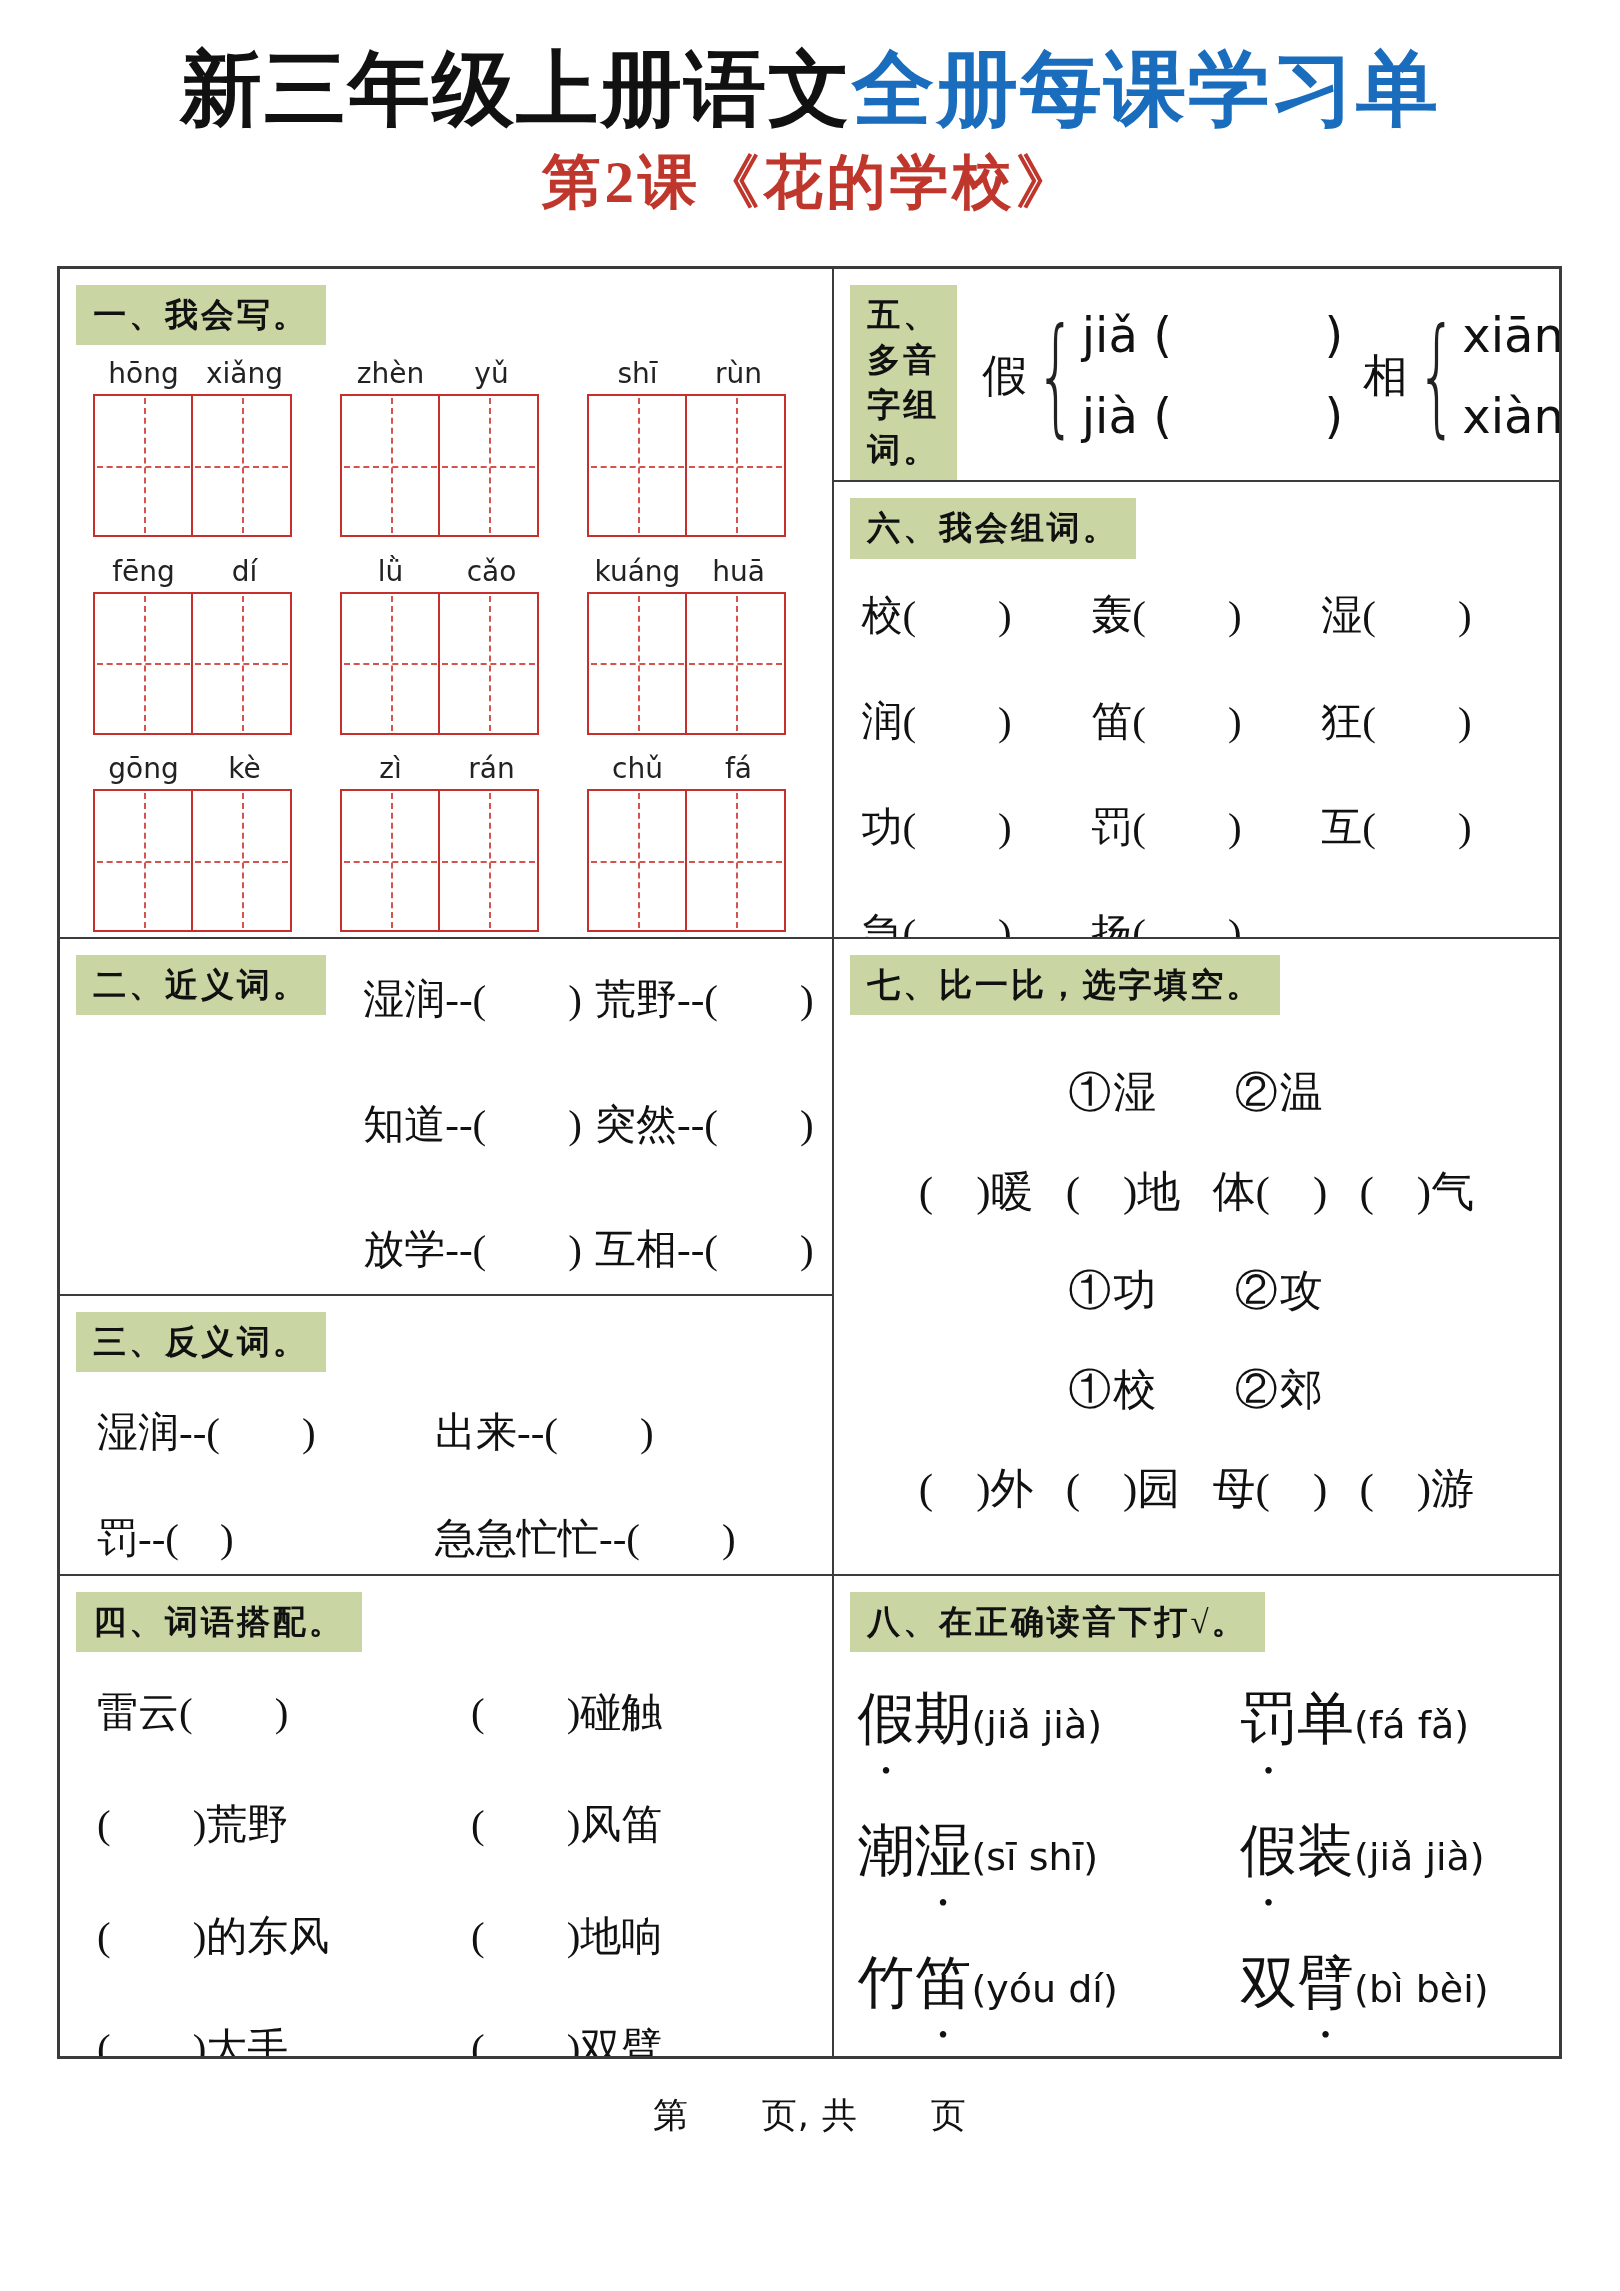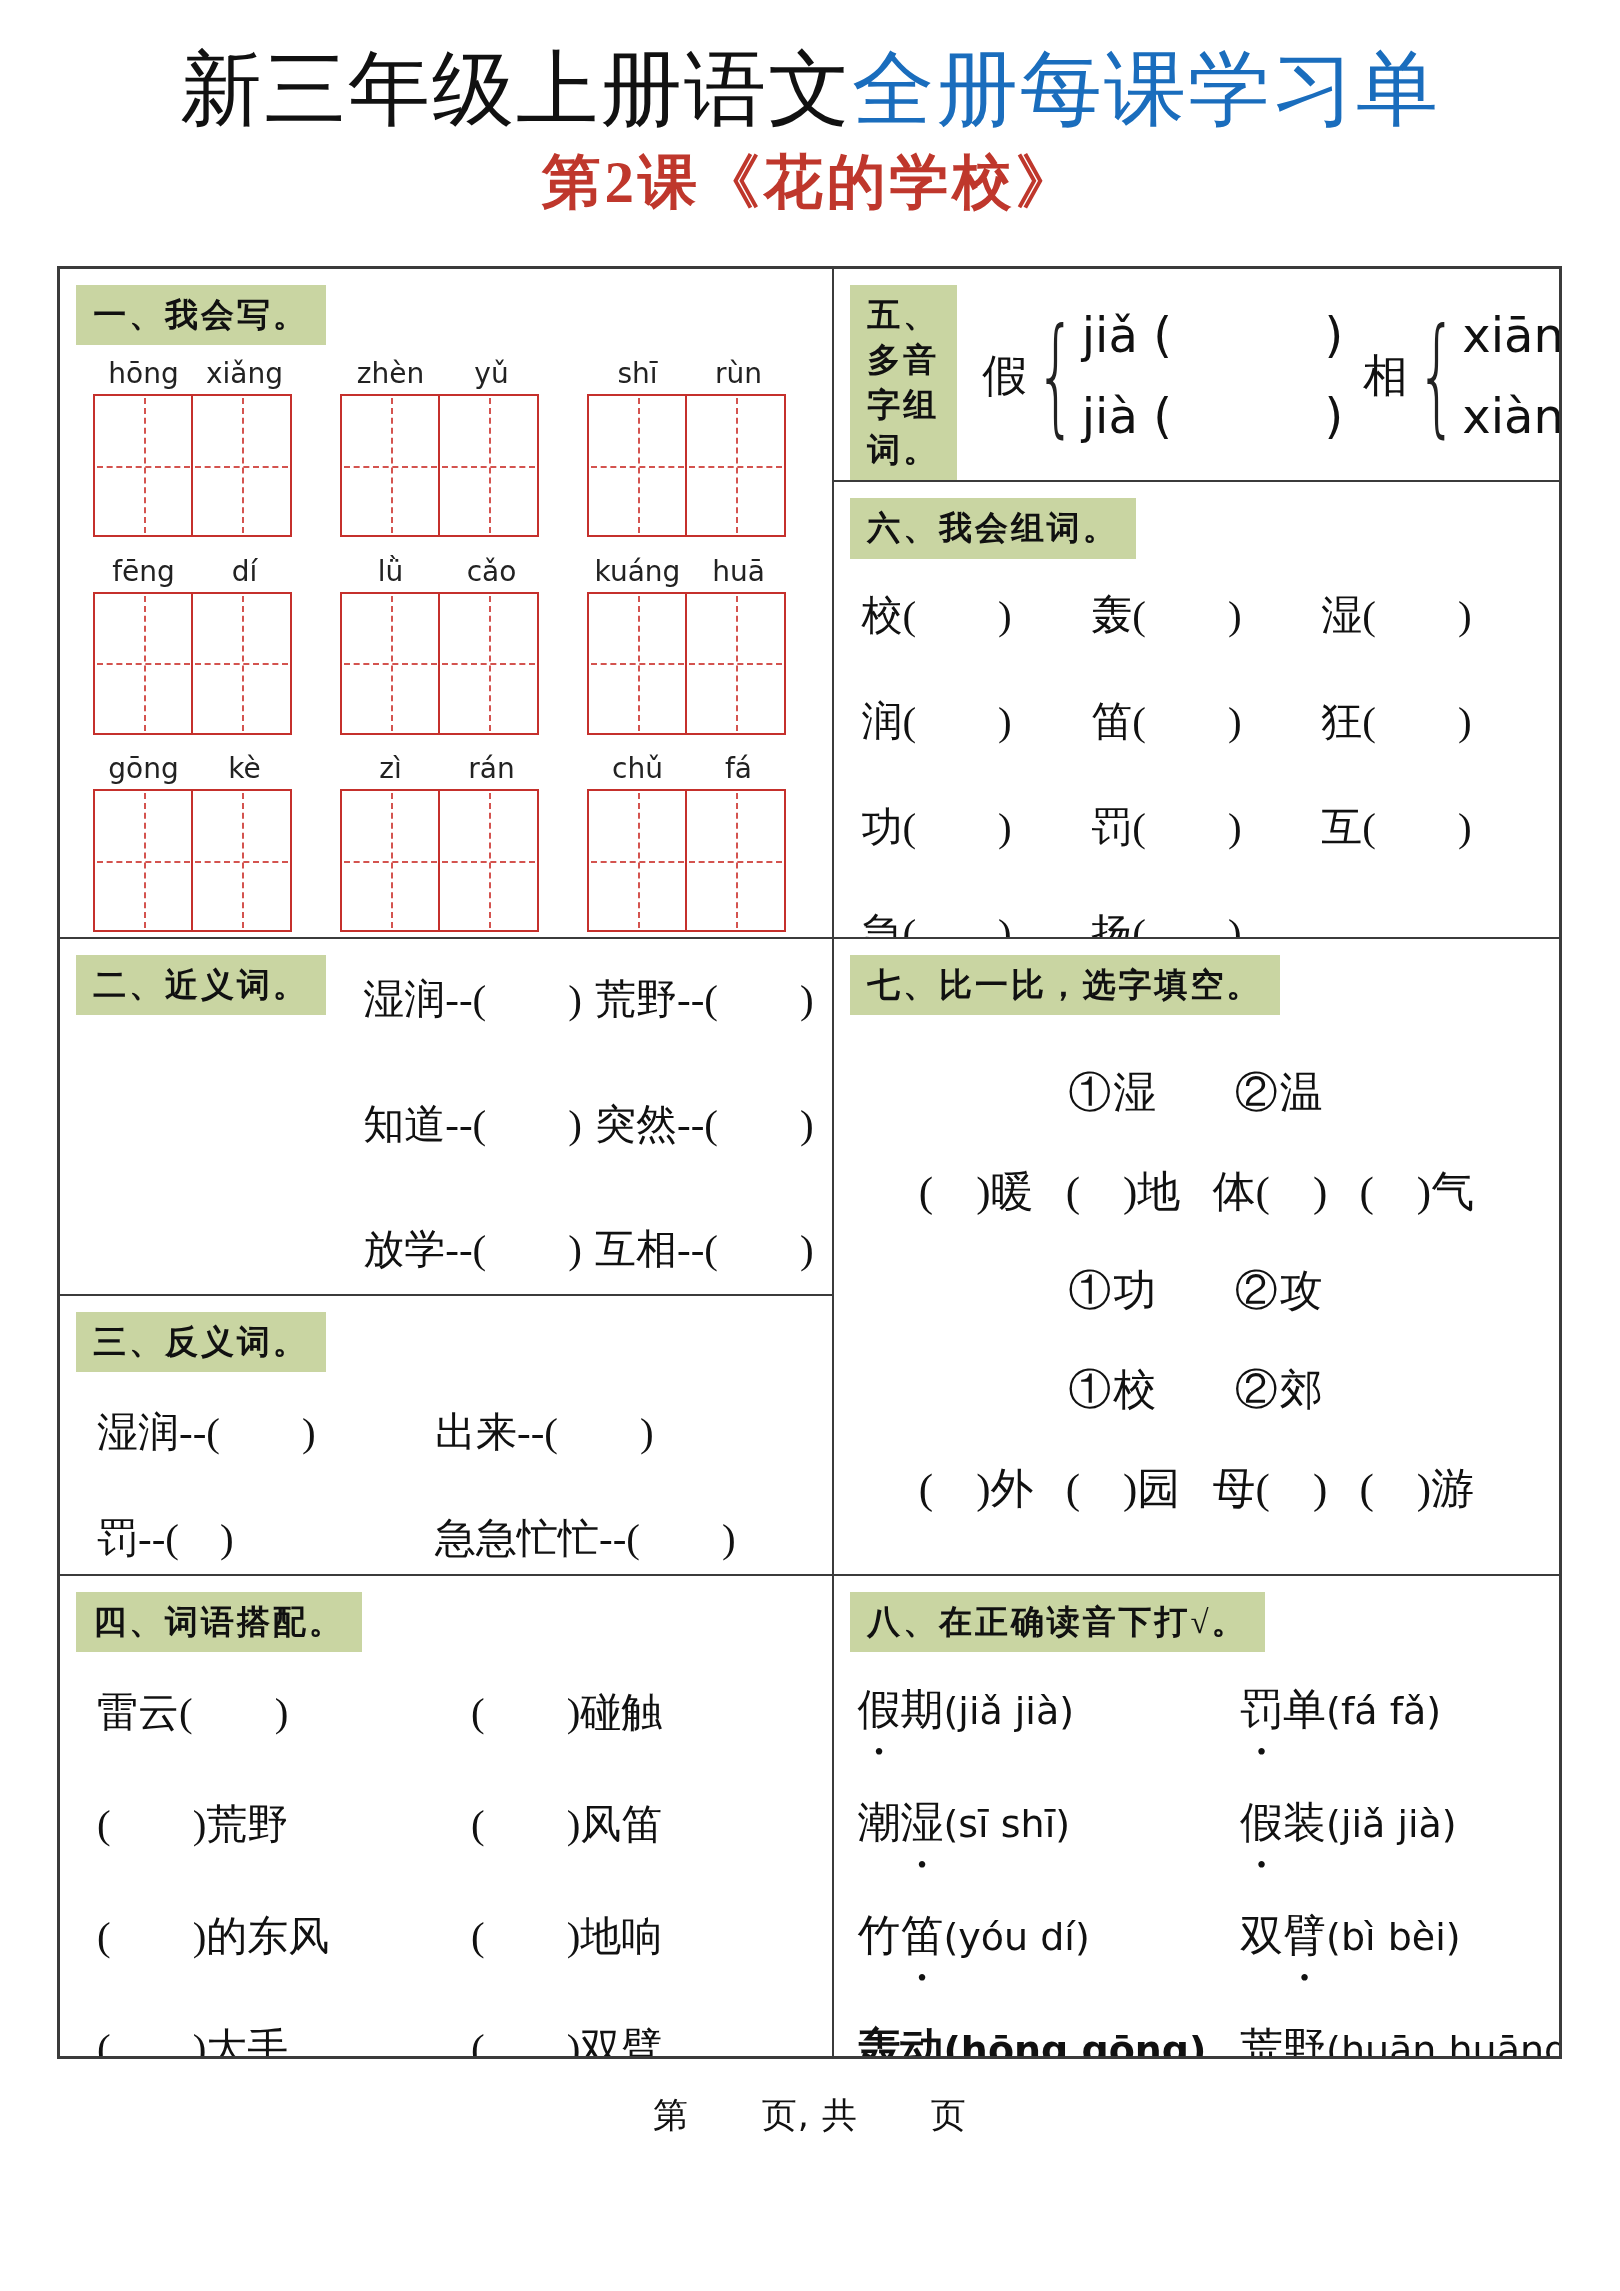--- a/index.html
+++ b/index.html
@@ -11,21 +11,21 @@
     --line:#3b3b3b;
   }
   *{box-sizing:border-box;}
   html,body{margin:0;padding:0;}
   body{
     width:1620px;height:2292px;background:#fff;
     font-family:"Liberation Serif","DejaVu Serif",serif;color:#111;
     overflow:hidden;
   }
   .title{
-    text-align:center;padding-top:43px;font-size:82px;font-weight:normal;
+    text-align:center;padding-top:43px;font-size:82px;font-weight:bold;
     letter-spacing:2px;line-height:1.15;white-space:nowrap;
   }
   .title .blue{color:var(--title-blue);}
   .subtitle{
     text-align:center;font-size:59px;font-weight:bold;color:var(--subtitle-red);
     margin-top:5.9px;letter-spacing:3.9px;
   }
   .sheet{
     width:1505px;margin:43px 0 0 57px;
     display:grid;grid-template-columns:774px 1fr;grid-template-rows:670px 637px 1fr;
@@ -66,21 +66,21 @@
   .s4-grid{grid-template-columns:52% 48%;row-gap:57px;padding:33px 15.7px 0 37px;}
   .word-grid span{white-space:pre;}
   
   .s7-lines{padding:7.8px 13.7px 0 13.7px;}
   .s7-line{font-size:43px;margin-top:41px;white-space:pre;text-align:center;}
   .s7-line.options{letter-spacing:2px;}
   
   .s8-grid{display:grid;grid-template-columns:55% 45%;row-gap:55px;padding:29px 5.9px 0 23.5px;}
   .s8-item{white-space:nowrap;}
   .s8-item.bold{font-weight:bold;}
-  .s8-word{font-size:43px;}
+  .s8-word{font-size:57px;}
   .s8-word .ch{position:relative;display:inline-block;}
   .s8-word .ch.dotted::after{content:"\2022";position:absolute;left:50%;transform:translateX(-50%);bottom:-29px;font-size:27.4px;color:#111;}
   .s8-pinyin{font-family:"DejaVu Sans",sans-serif;font-size:38px;}
   .footer{text-align:center;font-size:35px;margin-top:33px;white-space:pre;font-family:"DejaVu Sans",sans-serif;letter-spacing:1px;}
 </style>
 </head>
 <body>
 
 <div class="page">
 

